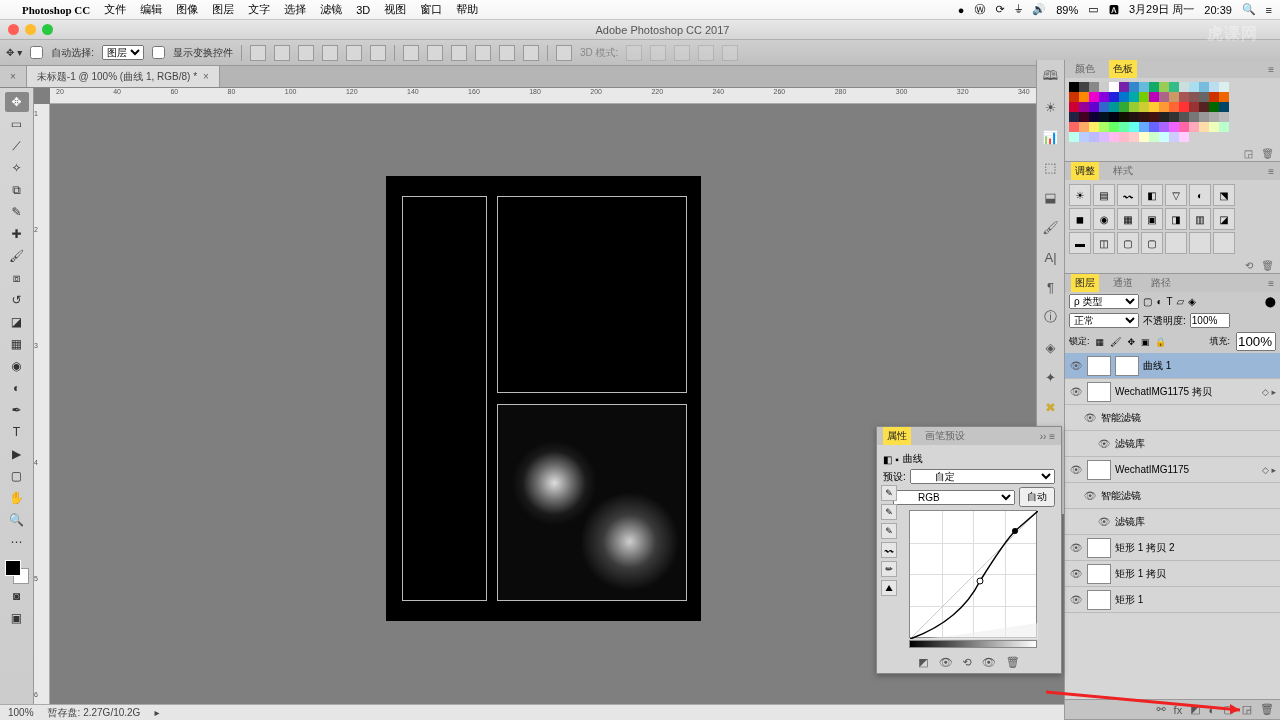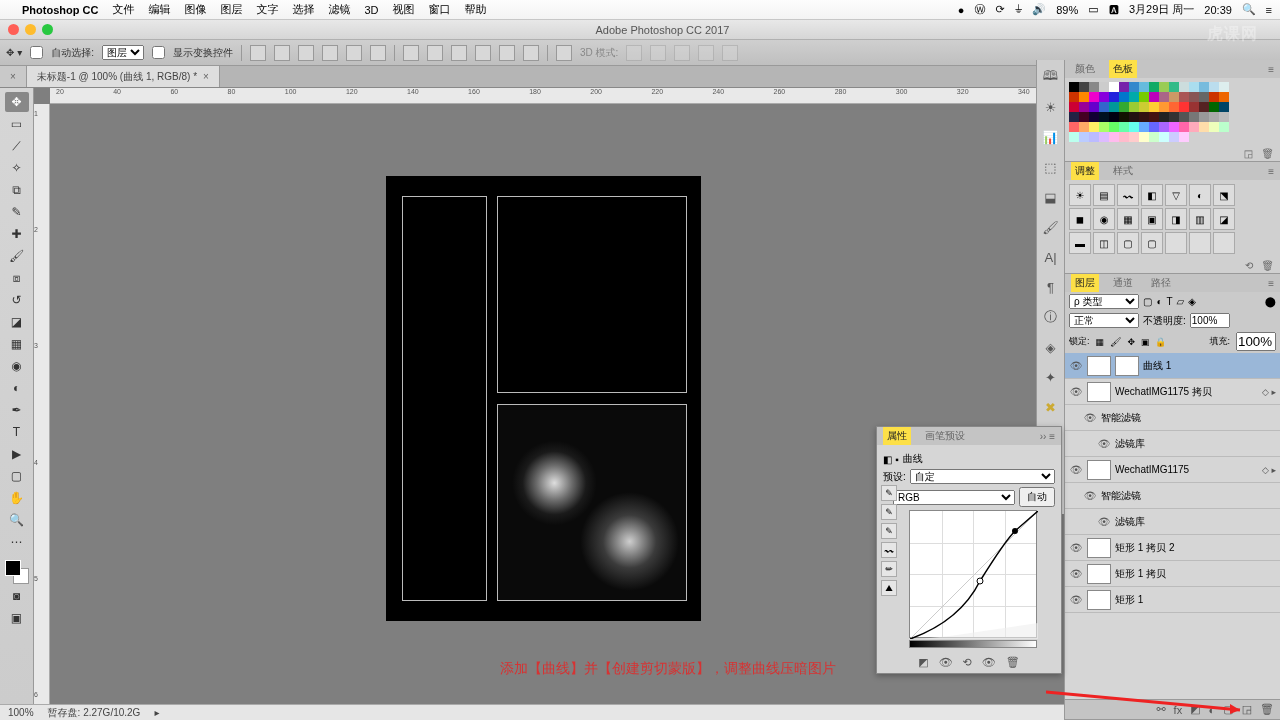--- a/index.html
+++ b/index.html
@@ -1,21 +1,21 @@
 <!DOCTYPE html>
 <html><head>
 <meta charset="utf-8">
 <style>
 * { margin: 0; padding: 0; box-sizing: border-box; font-family: -apple-system, "Helvetica Neue", Arial, sans-serif; }
 body { background: #f0f0f0; width: 1280px; height: 720px; overflow: hidden; position: relative; }
 
 
 .mac-menubar { height: 20px; background: linear-gradient(#fdfdfd, #f3f3f3); border-bottom: 1px solid #c7c7c7; display: flex; align-items: center; font-size: 11px; padding: 0 8px; gap: 14px; }
 .mac-menubar .apple { font-size: 13px; }
-.mac-menubar .app-name { font-weight: bold; }
+.mac-menubar .app-name { font-weight: bold; font-family: Liberation Serif, serif; }
 .mac-menubar .right { margin-left: auto; display: flex; align-items: center; gap: 10px; font-size: 11px; }
 
 
 .title-bar { height: 20px; background: linear-gradient(#e8e8e8, #d6d6d6); border-bottom: 1px solid #b0b0b0; display: flex; align-items: center; padding: 0 8px; font-size: 11px; color: #555; }
 .traffic { display: flex; gap: 6px; }
 .traffic span { width: 11px; height: 11px; border-radius: 50%; display: inline-block; }
 .tl-red { background: #ff5f57; } .tl-yel { background: #febc2e; } .tl-grn { background: #28c840; }
 .title-bar .title { margin: 0 auto; }
 
 
@@ -81,21 +81,21 @@
 .layer-row.indent1 { padding-left:18px; }
 .layer-row.indent2 { padding-left:32px; }
 .layer-row .so { font-size:9px; color:#555; }
 .layers-footer { height:20px; background:#c4c4c4; border-top:1px solid #999; display:flex; align-items:center; justify-content:flex-end; gap:8px; padding:0 6px; font-size:11px; color:#555; }
 
 
 .props-panel { position:absolute; left:876px; top:426px; width:186px; height:248px; background:#d6d6d6; border:1px solid #888; box-shadow:0 2px 6px rgba(0,0,0,.3); font-size:10px; }
 .props-panel .panel-tabs { justify-content:flex-start; }
 .props-panel .pp-body { padding:4px 6px; }
 .props-panel .pp-row { display:flex; align-items:center; gap:4px; margin:3px 0; }
-.props-panel select { font-size:10px; flex:1; }
+.props-panel select { font-size:10px; flex:1;padding-left:20px; }
 .props-panel .auto-btn { font-size:10px; padding:1px 6px; }
 .curve-box { width:128px; height:128px; background:#fff; border:1px solid #888; margin-left:26px; position:relative; }
 .curve-box .grid-line { position:absolute; background:#ddd; }
 .curve-tools { position:absolute; left:4px; top:58px; display:flex; flex-direction:column; gap:3px; }
 .curve-tools div { width:16px; height:16px; border:1px solid #aaa; background:#e6e6e6; font-size:9px; display:flex; align-items:center; justify-content:center; }
 .pp-footer { position:absolute; bottom:4px; left:0; right:0; display:flex; justify-content:center; gap:10px; font-size:11px; color:#555; }
 
 
 .status-bar { height:16px; background:#e6e6e6; border-top:1px solid #aaa; display:flex; align-items:center; font-size:10px; padding:0 8px; gap:14px; color:#444; position:absolute; bottom:0; left:0; right:216px; }
 
@@ -246,21 +246,20 @@
         <span>3</span>
         <span>4</span>
         <span>5</span>
         <span>6</span>
       </div>
     <div class="artboard">
       <div class="frame frame1"></div>
       <div class="frame frame2"></div>
       <div class="frame frame3"></div>
     </div>
-    <div class="caption-overlay">添加【曲线】并【创建剪切蒙版】，调整曲线压暗图片</div>
     <svg class="red-arrow1">
         <line x1="6" y1="30" x2="26" y2="6" stroke="#e22" stroke-width="3"></line>
         <polygon points="26,6 18,10 22,14" fill="#e22"></polygon>
       </svg>
   </div>
 </div>
 
 <div class="icon-strip">
   <div class="sicon">🕮</div>
   <div class="sicon">☀</div>

